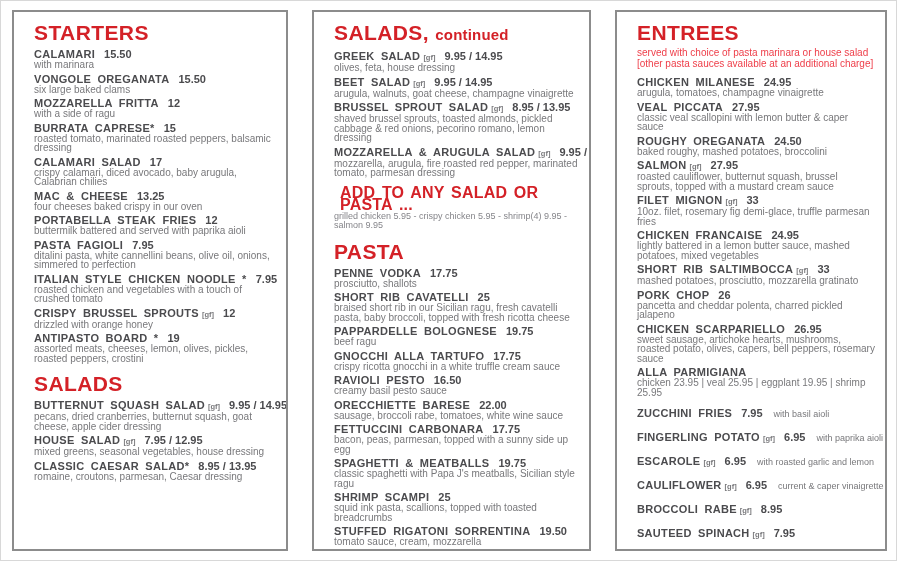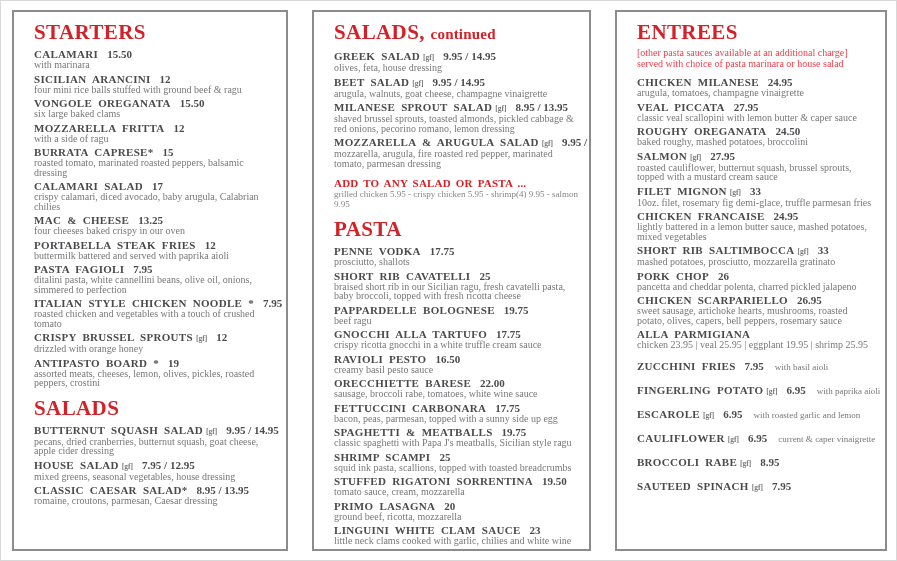--- a/index.html
+++ b/index.html
@@ -1,57 +1,53 @@
 <!DOCTYPE html>
 <html style="--heading-red: #d42127; --accent-red: #ee3e49; --border-gray: #8c8c8c; --name-gray: #4b4b4e; --desc-gray: #78787b;"><head>
 <meta charset="utf-8">
 <style>
   html,body{margin:0;padding:0;background:#fff;}
   body{width:897px;height:561px;font-family:"Liberation Sans",sans-serif;overflow:hidden;}
   .page{box-sizing:border-box;width:897px;height:561px;background:#fff;border:1px solid #d8d8d8;
-        display:flex;gap:24px;padding:9px 9px 10px 11px;font-family:Liberation Serif, serif;}
+        display:flex;gap:24px;padding:9px 9px 10px 11px;}
   .box{box-sizing:border-box;height:541px;border:2px solid var(--border-gray,#8c8c8c);
        background:#fff;padding:7px 10px 4px 20px;overflow:hidden;}
   .col1{width:277px}.col2{width:280px}.col3{width:273px}
 
   .section + .section{margin-top:9px;}
   .section-title{margin:2px 0 3px;font-size:21px;line-height:23px;font-weight:bold;
                  color:var(--heading-red,#d42127);letter-spacing:.4px;}
   .title-small{font-size:15px;letter-spacing:.2px;}
   .subtitles{margin:0 0 6px;}
   .subtitle{font-size:10px;line-height:11px;color:var(--accent-red,#ee3e49);}
   .item{margin-bottom:2px;}
   .name-line{line-height:11px;white-space:nowrap;}
   .item-name{font-size:11px;font-weight:bold;color:var(--name-gray,#4b4b4e);
              letter-spacing:.3px;word-spacing:3px;}
   .gf{font-size:7.5px;font-weight:bold;color:#7a7a7d;margin-left:3px;}
   .item-price{font-size:11px;font-weight:bold;color:var(--name-gray,#4b4b4e);margin-left:9px;}
   .item-desc{font-size:10px;line-height:9.5px;color:var(--desc-gray,#78787b);}
   .side-row{margin-bottom:10px;}
   .side-desc{font-size:9px;color:var(--desc-gray,#78787b);margin-left:11px;}
-  .addon .addon-title{margin:0 0 1px;font-size:11px;line-height:12px;font-weight:bold;
+  .addon .addon-title{margin:0 6px 1px;font-size:16px;line-height:12px;font-weight:bold;
                color:var(--heading-red,#d42127);letter-spacing:.2px;word-spacing:2px;}
   .addon-desc{font-size:9px;line-height:9.5px;color:#85858a;}
 </style>
 </head>
 <body>
 
 <div class="page">
   <div class="box col1">
       <section class="section">
         <h2 class="section-title"><span>STARTERS</span></h2>
         <div class="item">
           <div class="name-line"><span class="item-name">CALAMARI</span><span class="item-price">15.50</span></div>
           <div class="item-desc">with marinara</div>
         </div>
         <div class="item">
-          <div class="name-line"><span class="item-name">SICILIAN ARANCINI</span><span class="item-price">12</span></div>
-          <div class="item-desc">four mini rice balls stuffed with ground beef &amp; ragu</div>
-        </div>
-        <div class="item">
           <div class="name-line"><span class="item-name">VONGOLE OREGANATA</span><span class="item-price">15.50</span></div>
           <div class="item-desc">six large baked clams</div>
         </div>
         <div class="item">
           <div class="name-line"><span class="item-name">MOZZARELLA FRITTA</span><span class="item-price">12</span></div>
           <div class="item-desc">with a side of ragu</div>
         </div>
         <div class="item">
           <div class="name-line"><span class="item-name">BURRATA CAPRESE*</span><span class="item-price">15</span></div>
           <div class="item-desc">roasted tomato, marinated roasted peppers, balsamic dressing</div>
@@ -106,21 +102,21 @@
         <h2 class="section-title"><span>SALADS,</span> <span class="title-small">continued</span></h2>
         <div class="item">
           <div class="name-line"><span class="item-name">GREEK SALAD</span><span class="gf">[gf]</span><span class="item-price">9.95 / 14.95</span></div>
           <div class="item-desc">olives, feta, house dressing</div>
         </div>
         <div class="item">
           <div class="name-line"><span class="item-name">BEET SALAD</span><span class="gf">[gf]</span><span class="item-price">9.95 / 14.95</span></div>
           <div class="item-desc">arugula, walnuts, goat cheese, champagne vinaigrette</div>
         </div>
         <div class="item">
-          <div class="name-line"><span class="item-name">MILANESE SPROUT SALAD</span><span class="gf">[gf]</span><span class="item-price">8.95 / 13.95</span></div>
+          <div class="name-line"><span class="item-name">BRUSSEL SPROUT SALAD</span><span class="gf">[gf]</span><span class="item-price">8.95 / 13.95</span></div>
           <div class="item-desc">shaved brussel sprouts, toasted almonds, pickled cabbage &amp; red onions, pecorino romano, lemon dressing</div>
         </div>
         <div class="item">
           <div class="name-line"><span class="item-name">MOZZARELLA &amp; ARUGULA SALAD</span><span class="gf">[gf]</span><span class="item-price">9.95 / 14.95</span></div>
           <div class="item-desc">mozzarella, arugula, fire roasted red pepper, marinated tomato, parmesan dressing</div>
         </div>
       </section>
       <section class="section addon">
         <h2 class="addon-title"><span>ADD TO ANY SALAD OR PASTA ...</span></h2>
         <div class="addon-desc">grilled chicken 5.95 - crispy chicken 5.95 - shrimp(4) 9.95 - salmon 9.95</div>
@@ -174,22 +170,22 @@
         <div class="item">
           <div class="name-line"><span class="item-name">LINGUINI WHITE CLAM SAUCE</span><span class="item-price">23</span></div>
           <div class="item-desc">little neck clams cooked with garlic, chilies and white wine</div>
         </div>
       </section>
     </div>
   <div class="box col3">
       <section class="section">
         <h2 class="section-title"><span>ENTREES</span></h2>
         <div class="subtitles">
+          <div class="subtitle">served with choice of pasta marinara or house salad</div>
           <div class="subtitle">[other pasta sauces available at an additional charge]</div>
-          <div class="subtitle">served with choice of pasta marinara or house salad</div>
         </div>
         <div class="item">
           <div class="name-line"><span class="item-name">CHICKEN MILANESE</span><span class="item-price">24.95</span></div>
           <div class="item-desc">arugula, tomatoes, champagne vinaigrette</div>
         </div>
         <div class="item">
           <div class="name-line"><span class="item-name">VEAL PICCATA</span><span class="item-price">27.95</span></div>
           <div class="item-desc">classic veal scallopini with lemon butter &amp; caper sauce</div>
         </div>
         <div class="item">

